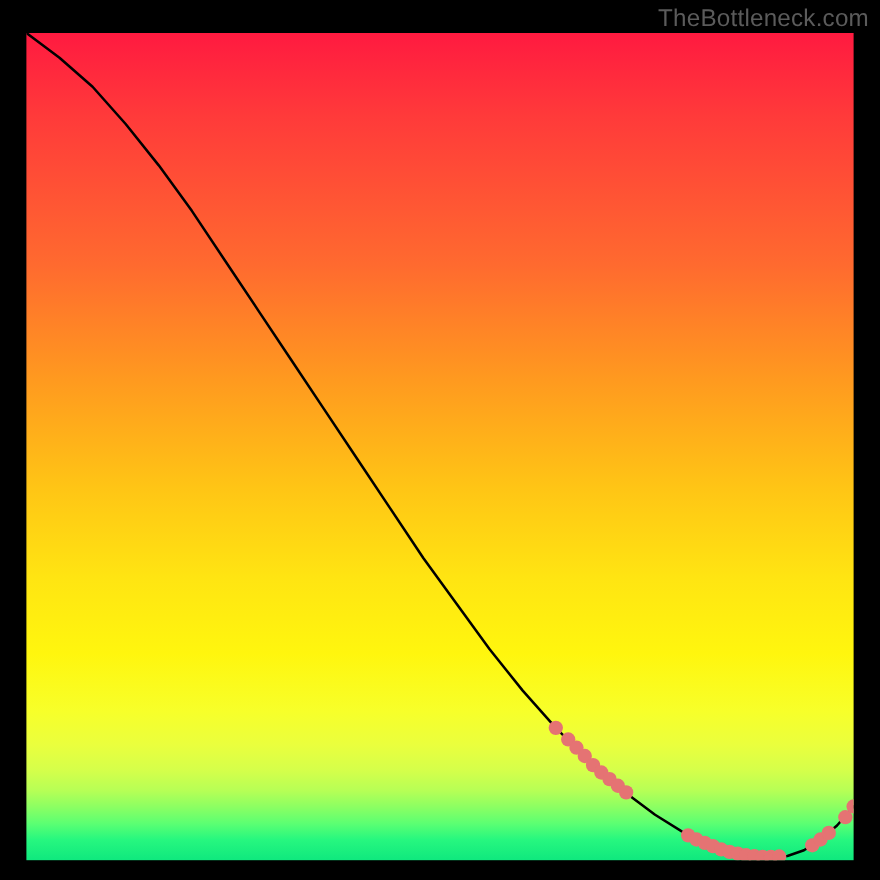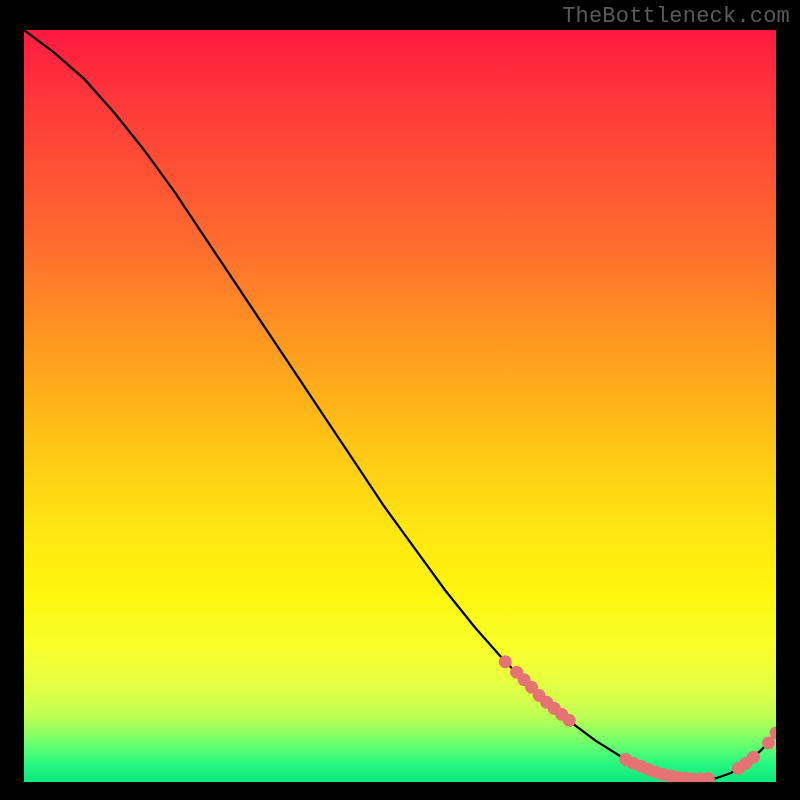--- a/index.html
+++ b/index.html
@@ -8,21 +8,20 @@
     width: 800px;
     height: 800px;
     background: #000;
     font-family: Arial, Helvetica, sans-serif;
   }
   .frame {
     position: relative;
     width: 800px;
     height: 712px;
     background: #000;
-    font-family: Liberation Mono, monospace;
   }
   .watermark {
     position: absolute;
     top: 4px;
     right: 10px;
     color: #5b5b5b;
     font-size: 22px;
     letter-spacing: 0.2px;
   }
   .plot-outer {

